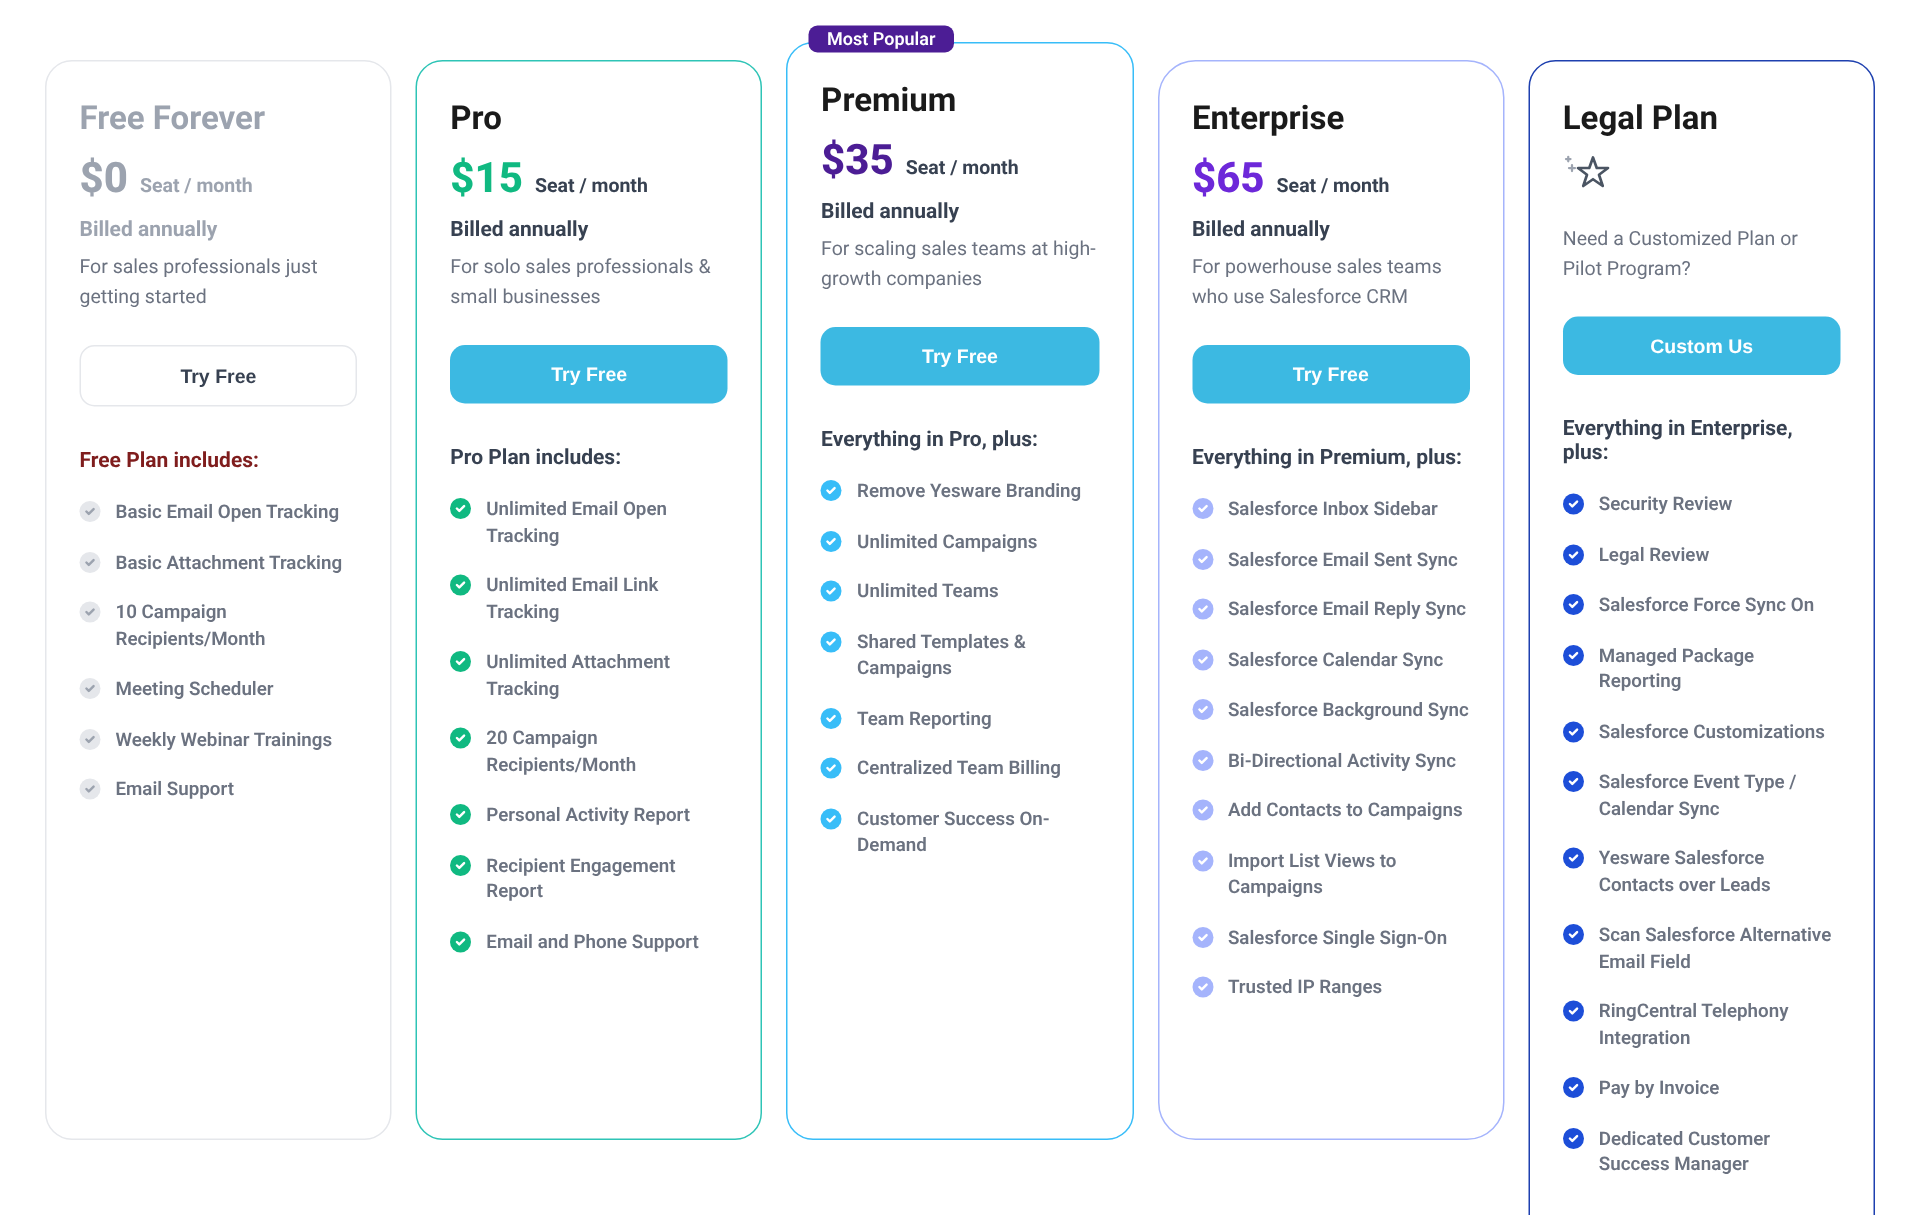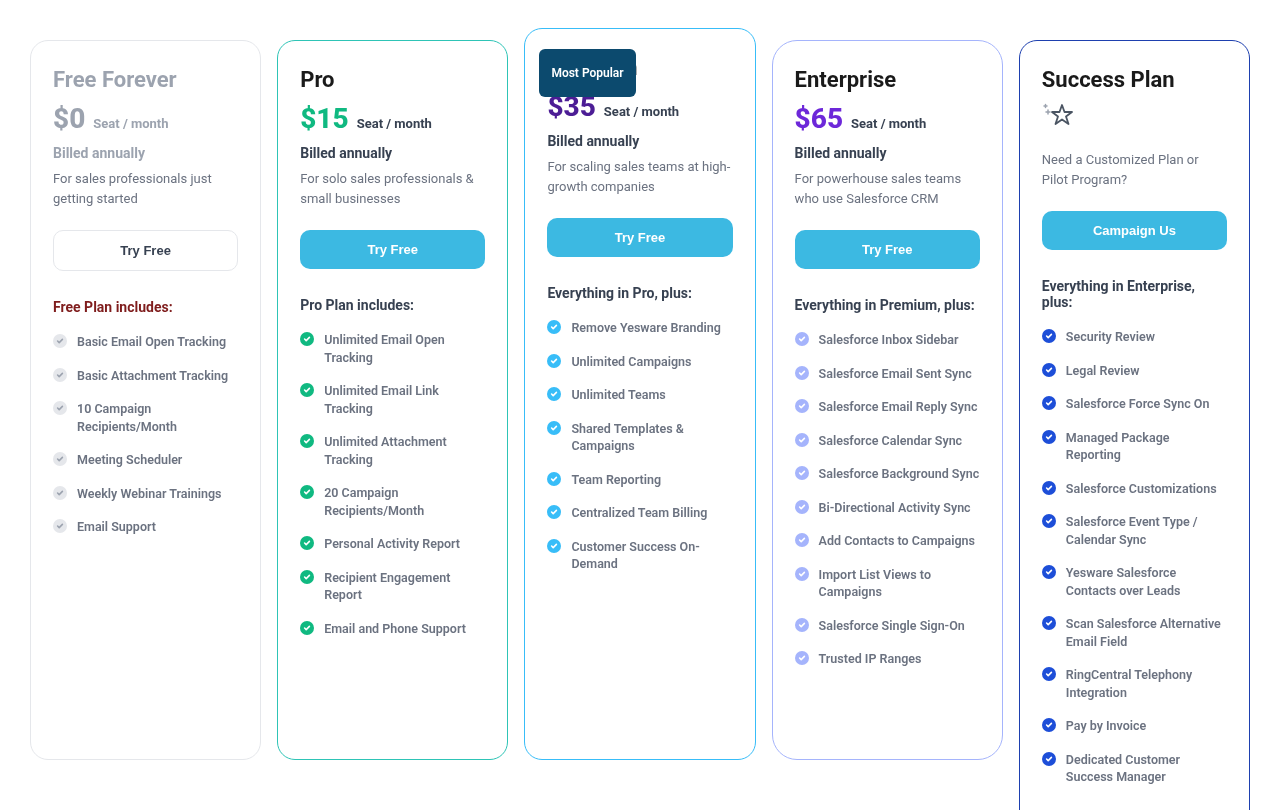--- a/index.html
+++ b/index.html
@@ -27,27 +27,26 @@
   .card.free { border-color: #e5e7eb; }
   .card.pro { border-color: #2ec4b6; }
   .card.premium { border-color: #38bdf8; margin-top: -12px; min-height: 732px; }
   .card.enterprise { border-color: #a5b4fc; border-radius: 25px; }
   .card.custom { border-color: #1e40af; }
 
   .badge {
     position: absolute;
     top: -12px;
     left: 14px;
-    background: #0c4a6e;
+    background: #4c1d95;
     color: #fff;
     font-size: 12px;
     font-weight: 600;
-    padding: 17px 12px;
+    padding: 2px 12px;
     border-radius: 6px;
-    margin-top: 32px;
   }
 
   .plan-name {
     font-size: 22px;
     font-weight: 700;
     margin-bottom: 10px;
   }
   .card.free .plan-name { color: #9ca3af; }
 
   .price-row {
@@ -442,29 +441,29 @@
             <svg viewBox="0 0 10 10">
               <path d="M2 5 L4 7 L8 3" fill="none" stroke-width="2" stroke-linecap="round" stroke-linejoin="round"></path>
             </svg>
           </span>
           <span>Trusted IP Ranges</span>
         </li>
       </ul>
   </div>
 
   <div class="card custom">
-    <div class="plan-name">Success Plan</div>
+    <div class="plan-name">Legal Plan</div>
     <span class="star-icon">
       <svg width="32" height="28" viewBox="0 0 32 28" fill="none">
         <path d="M4 10 L8 10 M6 8 L6 12 M2 4 L5 4 M3.5 2.5 L3.5 5.5" stroke="#9ca3af" stroke-width="1.5" stroke-linecap="round"></path>
         <path d="M20 3 L22.5 10 L30 10 L24 14.5 L26.5 22 L20 17.5 L13.5 22 L16 14.5 L10 10 L17.5 10 Z" stroke="#4b5563" stroke-width="1.8" fill="none" stroke-linejoin="round"></path>
       </svg>
     </span>
     <div class="desc">Need a Customized Plan or Pilot Program?</div>
-    <button class="btn primary">Campaign Us</button>
+    <button class="btn primary">Custom Us</button>
     <div class="includes-heading">Everything in Enterprise, plus:</div>
     <ul class="features">
         <li>
           <span class="check blue">
             <svg viewBox="0 0 10 10">
               <path d="M2 5 L4 7 L8 3" fill="none" stroke-width="2" stroke-linecap="round" stroke-linejoin="round"></path>
             </svg>
           </span>
           <span>Security Review</span>
         </li>

